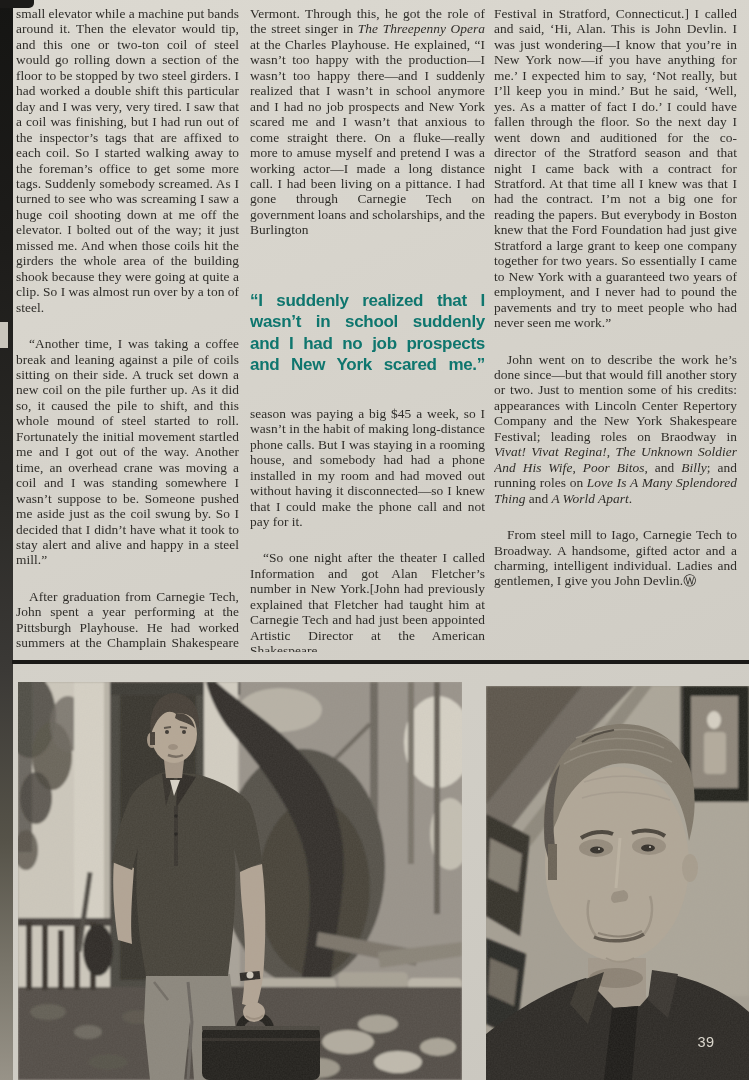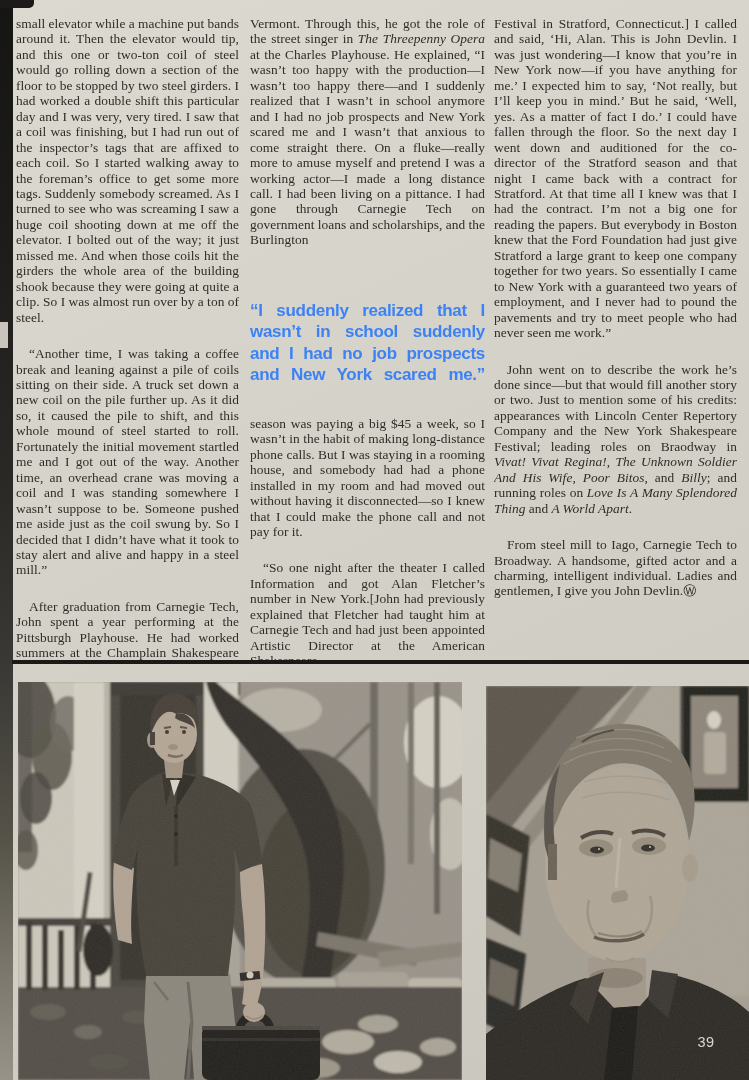--- a/index.html
+++ b/index.html
@@ -6,31 +6,31 @@
   body{
     width:749px;height:1080px;position:relative;overflow:hidden;
     background:linear-gradient(155deg,#dcd9d1 0%,#d6d3cb 35%,#d0cdc5 70%,#c9c6be 100%);
     font-family:"Liberation Serif",serif;
   }
   .binding{position:absolute;left:0;top:0;width:13px;height:1080px;
     background:linear-gradient(180deg,#151513 0%,#1d1c1a 22%,#2a2926 45%,#3b3936 62%,#565349 78%,#7b776c 90%,#989388 100%);
   }
   .binding-notch{position:absolute;left:0;top:322px;width:8px;height:26px;background:#c9c5bc;}
   .top-nub{position:absolute;left:0;top:0;width:34px;height:8px;background:#1b1a18;border-radius:0 0 5px 0;}
-  .col{position:absolute;top:16px;text-align:justify;font-size:13.4px;line-height:15.45px;
+  .col{position:absolute;top:6px;text-align:justify;font-size:13.4px;line-height:15.45px;
     color:#2f2d29;letter-spacing:0.05px;word-spacing:-0.2px;max-height:646px;overflow:hidden;}
   .col p{margin:0;}
   .col p.indent{text-indent:13px;margin-top:21px;}
   #col1{left:16px;width:223px;}
   #col2{left:250px;width:235px;}
   #col3{left:494px;width:243px;}
   .ital{font-style:italic;}
   .end-mark{font-family:"DejaVu Sans",sans-serif;font-size:13px;}
   .pull-quote{margin:52px 0 30px 0;font-family:"Liberation Sans",sans-serif;font-weight:bold;
-    font-size:17px;line-height:21.5px;color:#3b82f6;letter-spacing:-0.3px;overflow:hidden;}
+    font-size:17px;line-height:21.5px;color:#0f766e;letter-spacing:-0.3px;overflow:hidden;}
   .pq-line{text-align:justify;text-align-last:justify;}
   .rule{position:absolute;left:12px;top:660px;width:737px;height:4px;background:#1a1917;}
   .photo{position:absolute;display:block;}
   #photo-left{left:18px;top:682px;width:444px;height:398px;}
   #photo-right{left:486px;top:686px;width:263px;height:394px;}
   .page-num{position:absolute;left:684px;top:1034px;width:44px;text-align:center;
     color:#dbd7cd;font-family:"Liberation Sans",sans-serif;font-size:14.5px;letter-spacing:0.5px;}
 </style>
 </head>
 <body>

